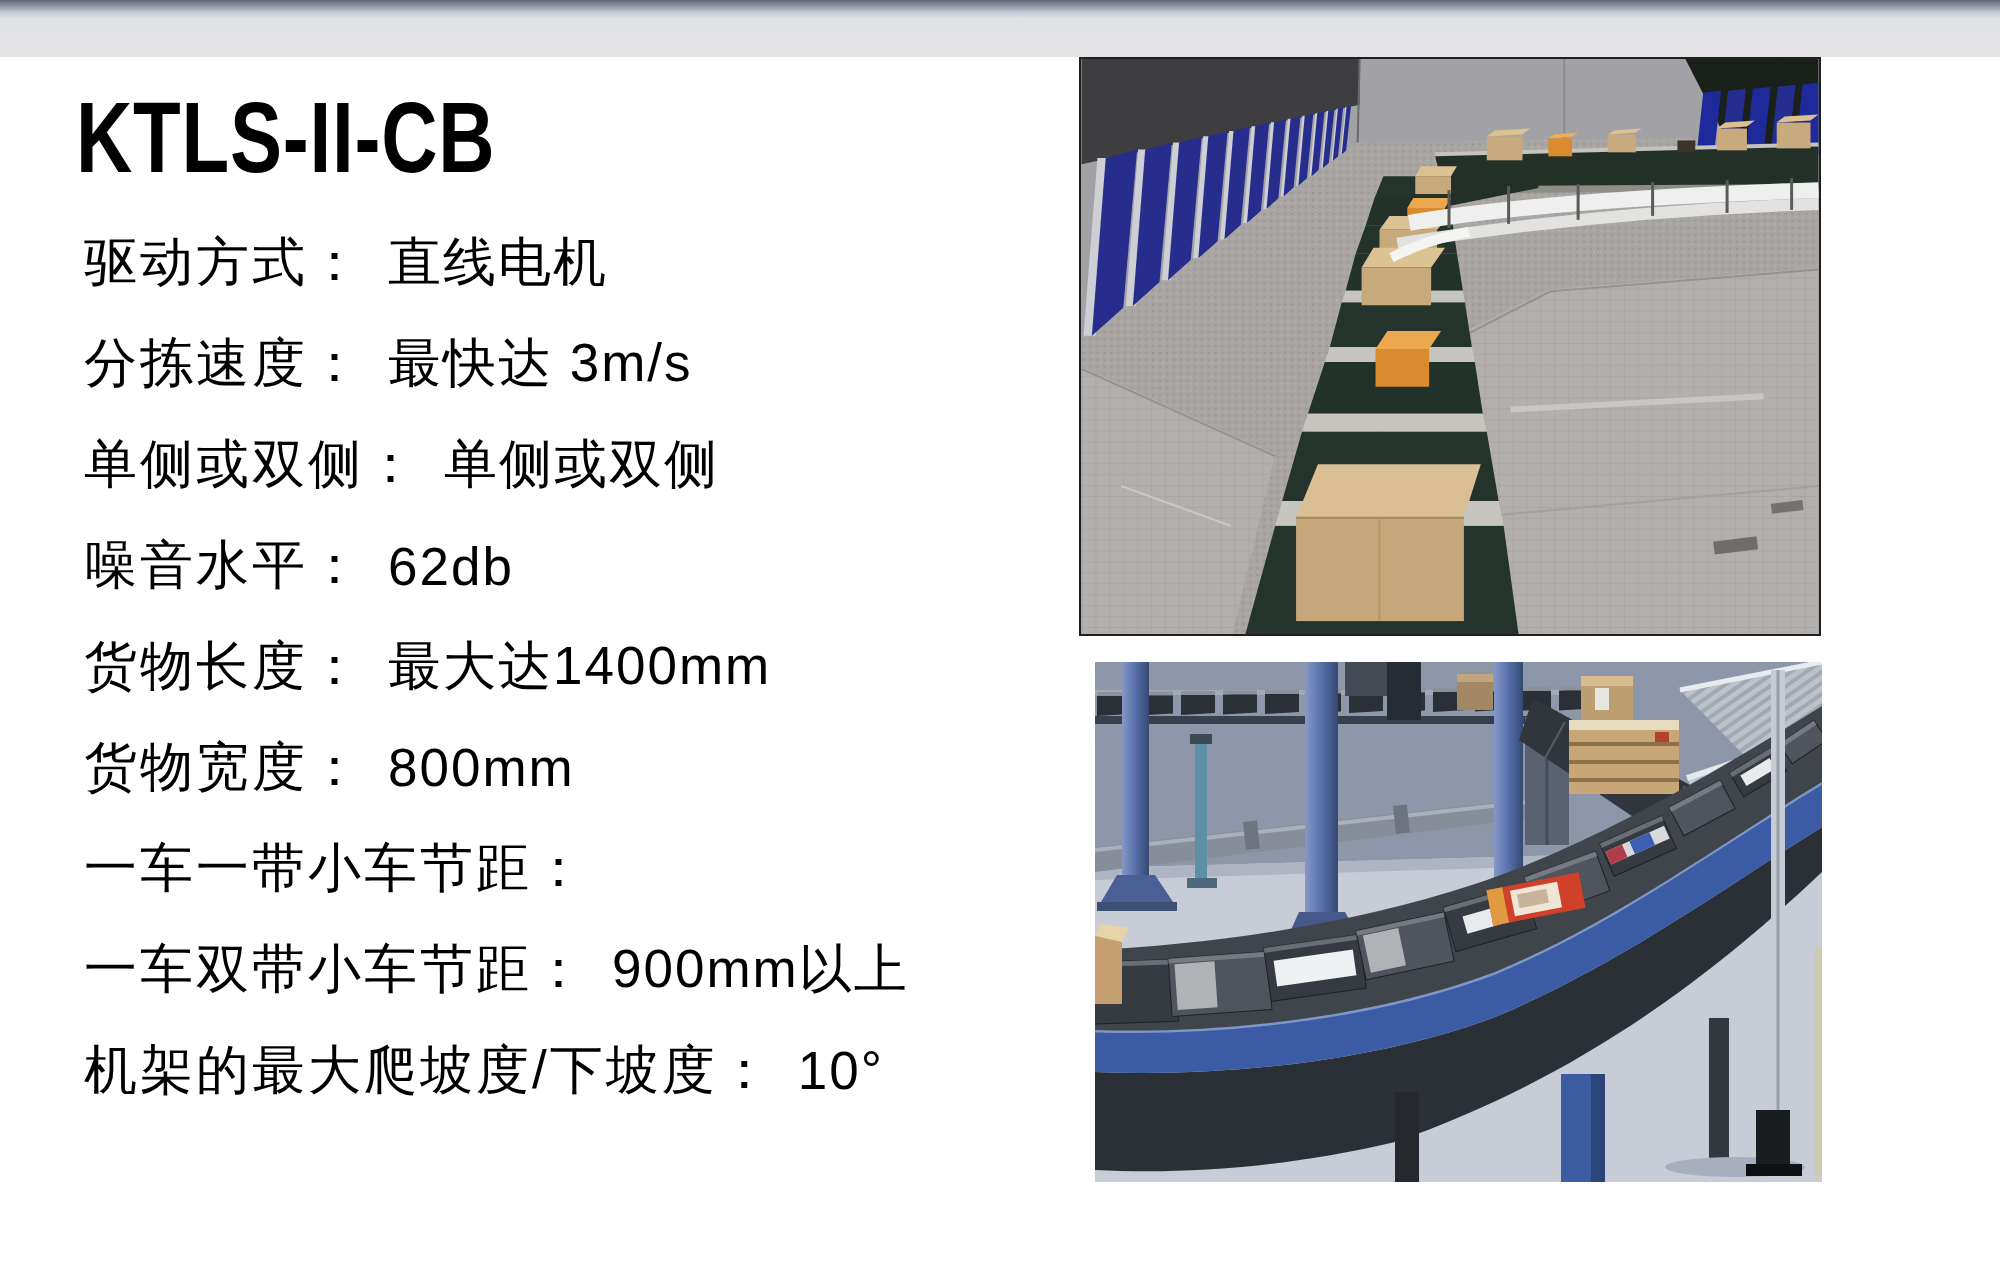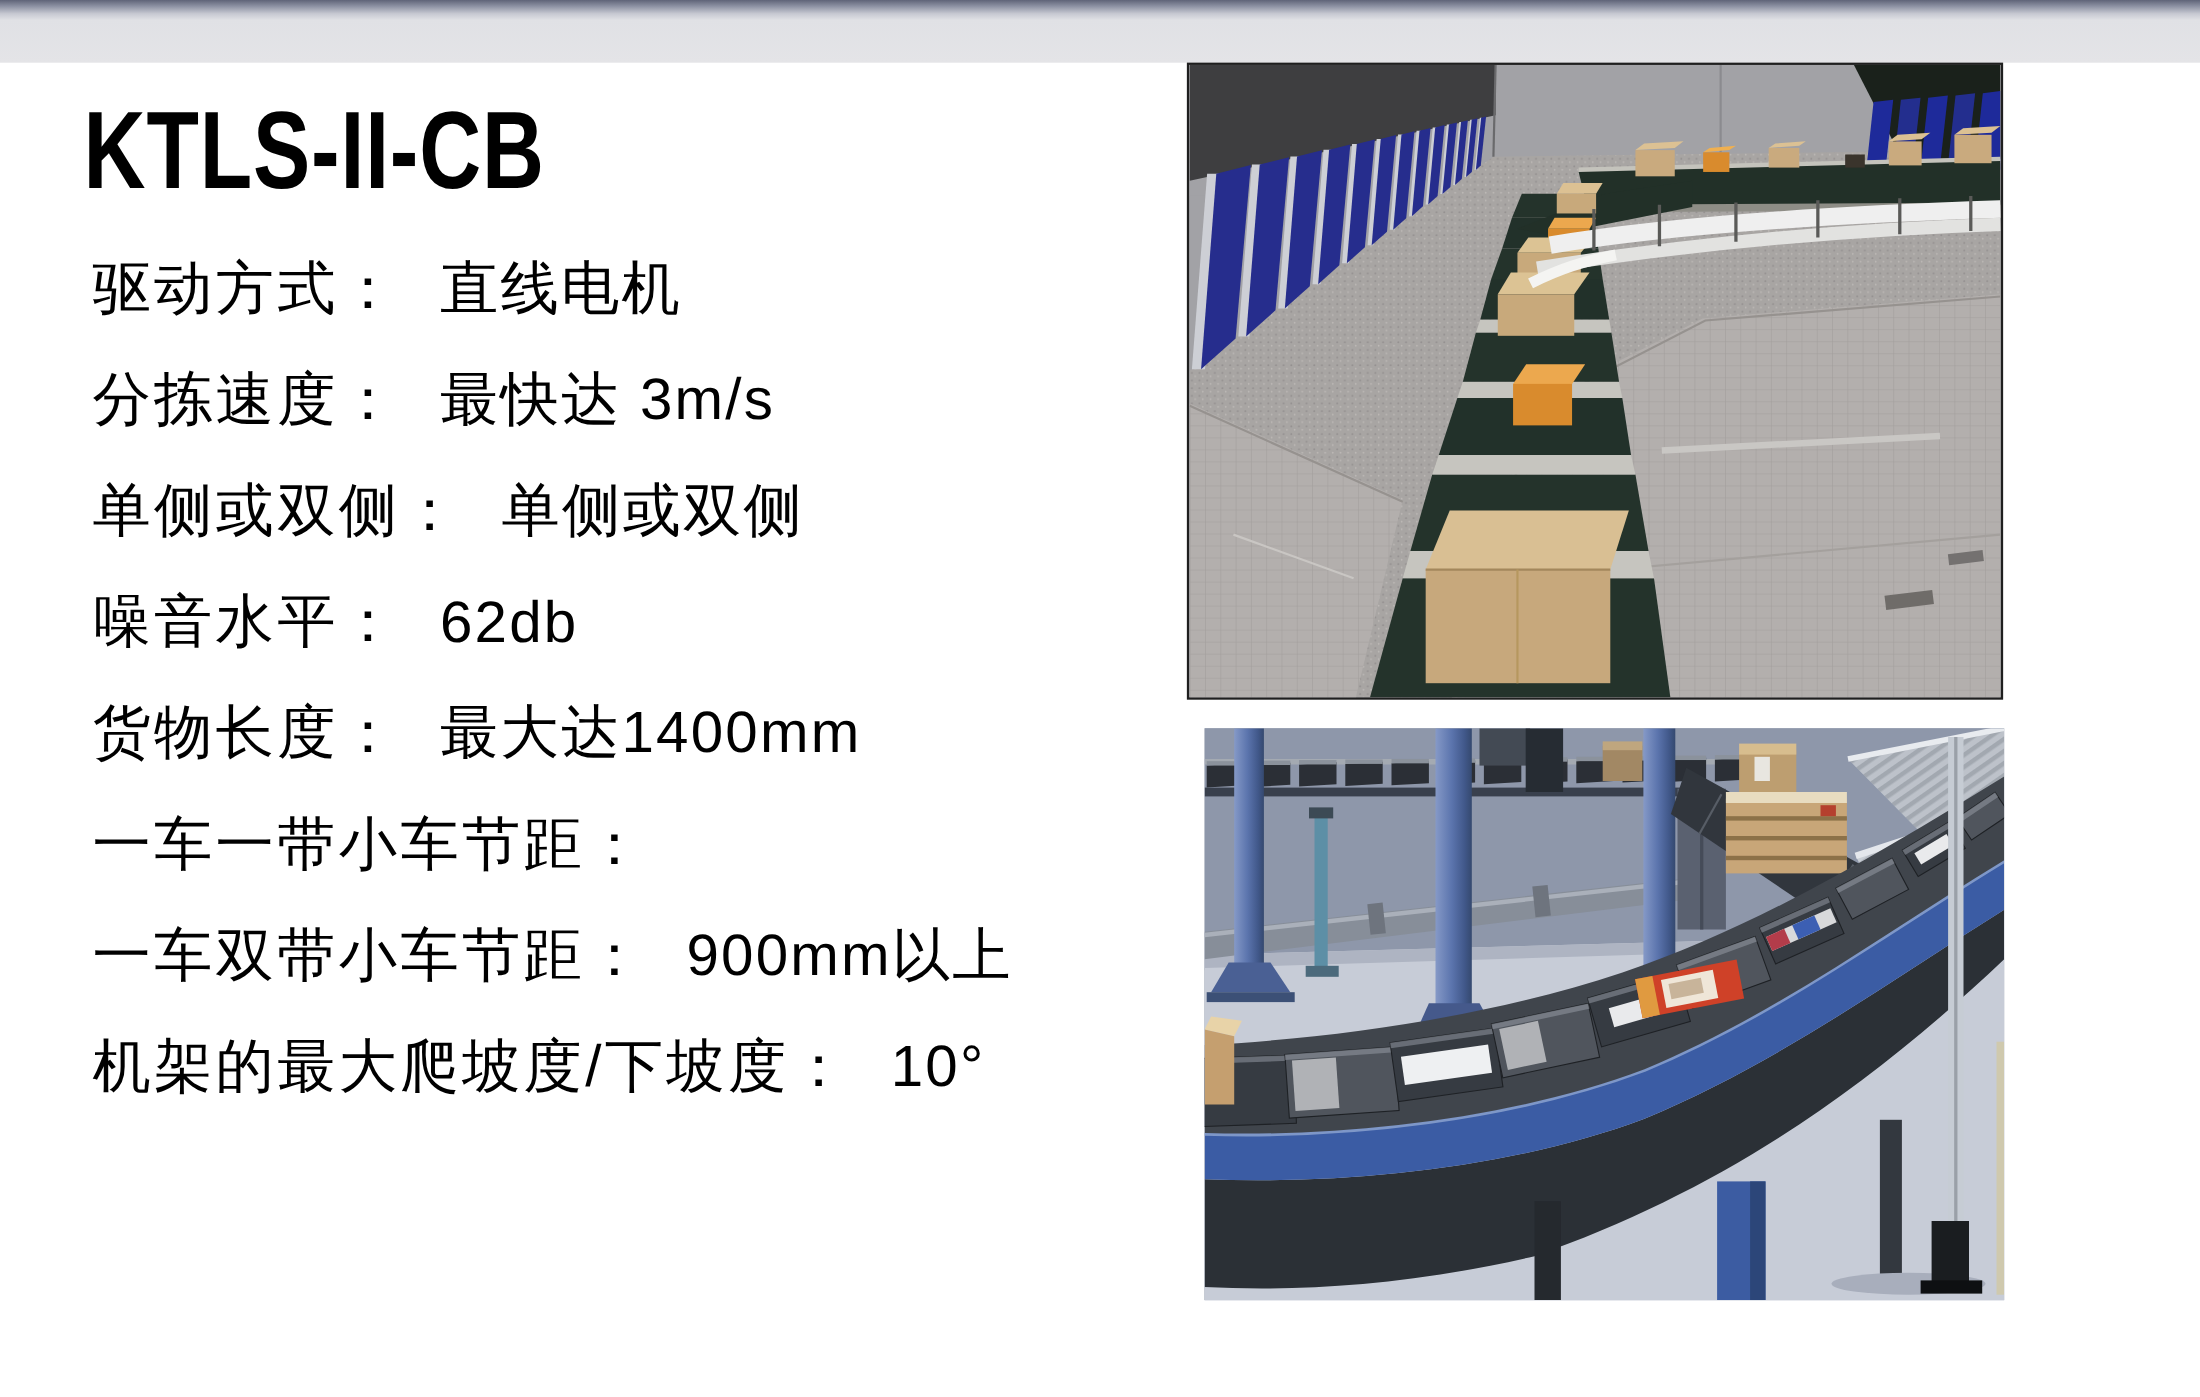--- a/index.html
+++ b/index.html
@@ -10,21 +10,21 @@
   .topbar{
     position:absolute;left:0;top:0;width:2000px;height:57px;
     background:linear-gradient(to bottom,#5f6478 0%,#8d92a3 10%,#c7c9d2 22%,#e0e1e5 32%,#e4e4e7 100%);
   }
   .page-title{
     position:absolute;left:76px;top:92px;
     font-size:100px;font-weight:700;line-height:0.9;letter-spacing:1px;
     transform:scaleX(0.78);transform-origin:left top;white-space:nowrap;
   }
   .specs{position:absolute;left:84px;top:213px;margin:0;padding:0;list-style:none;}
-  .specs li{height:100.9px;display:flex;align-items:center;font-size:53px;gap:12px;}
+  .specs li{height:100.9px;display:flex;align-items:center;font-size:53px;}
   .lab{letter-spacing:3px;white-space:pre;}
   .val{margin-left:24px;letter-spacing:2px;white-space:pre;}
   .img{position:absolute;overflow:hidden;}
   #img-top{left:1079px;top:57px;width:742px;height:579px;border:2px solid #1f1f1f;box-sizing:border-box;background:#a2a2a6;}
   #img-bottom{left:1095px;top:662px;width:727px;height:520px;background:#8e97aa;}
   svg{display:block;}
 </style>
 </head>
 <body>
 
@@ -45,20 +45,24 @@
       <span class="lab">单侧或双侧：</span>
       <span class="val">单侧或双侧</span>
     </li>
   <li>
       <span class="lab">噪音水平：</span>
       <span class="val">62db</span>
     </li>
   <li>
       <span class="lab">货物长度：</span>
       <span class="val">最大达1400mm</span>
+    </li>
+  <li>
+      <span class="lab">货物宽度：</span>
+      <span class="val">800mm</span>
     </li>
   <li>
       <span class="lab">一车一带小车节距：</span>
     </li>
   <li>
       <span class="lab">一车双带小车节距：</span>
       <span class="val">900mm以上</span>
     </li>
   <li>
       <span class="lab">机架的最大爬坡度/下坡度：</span>

